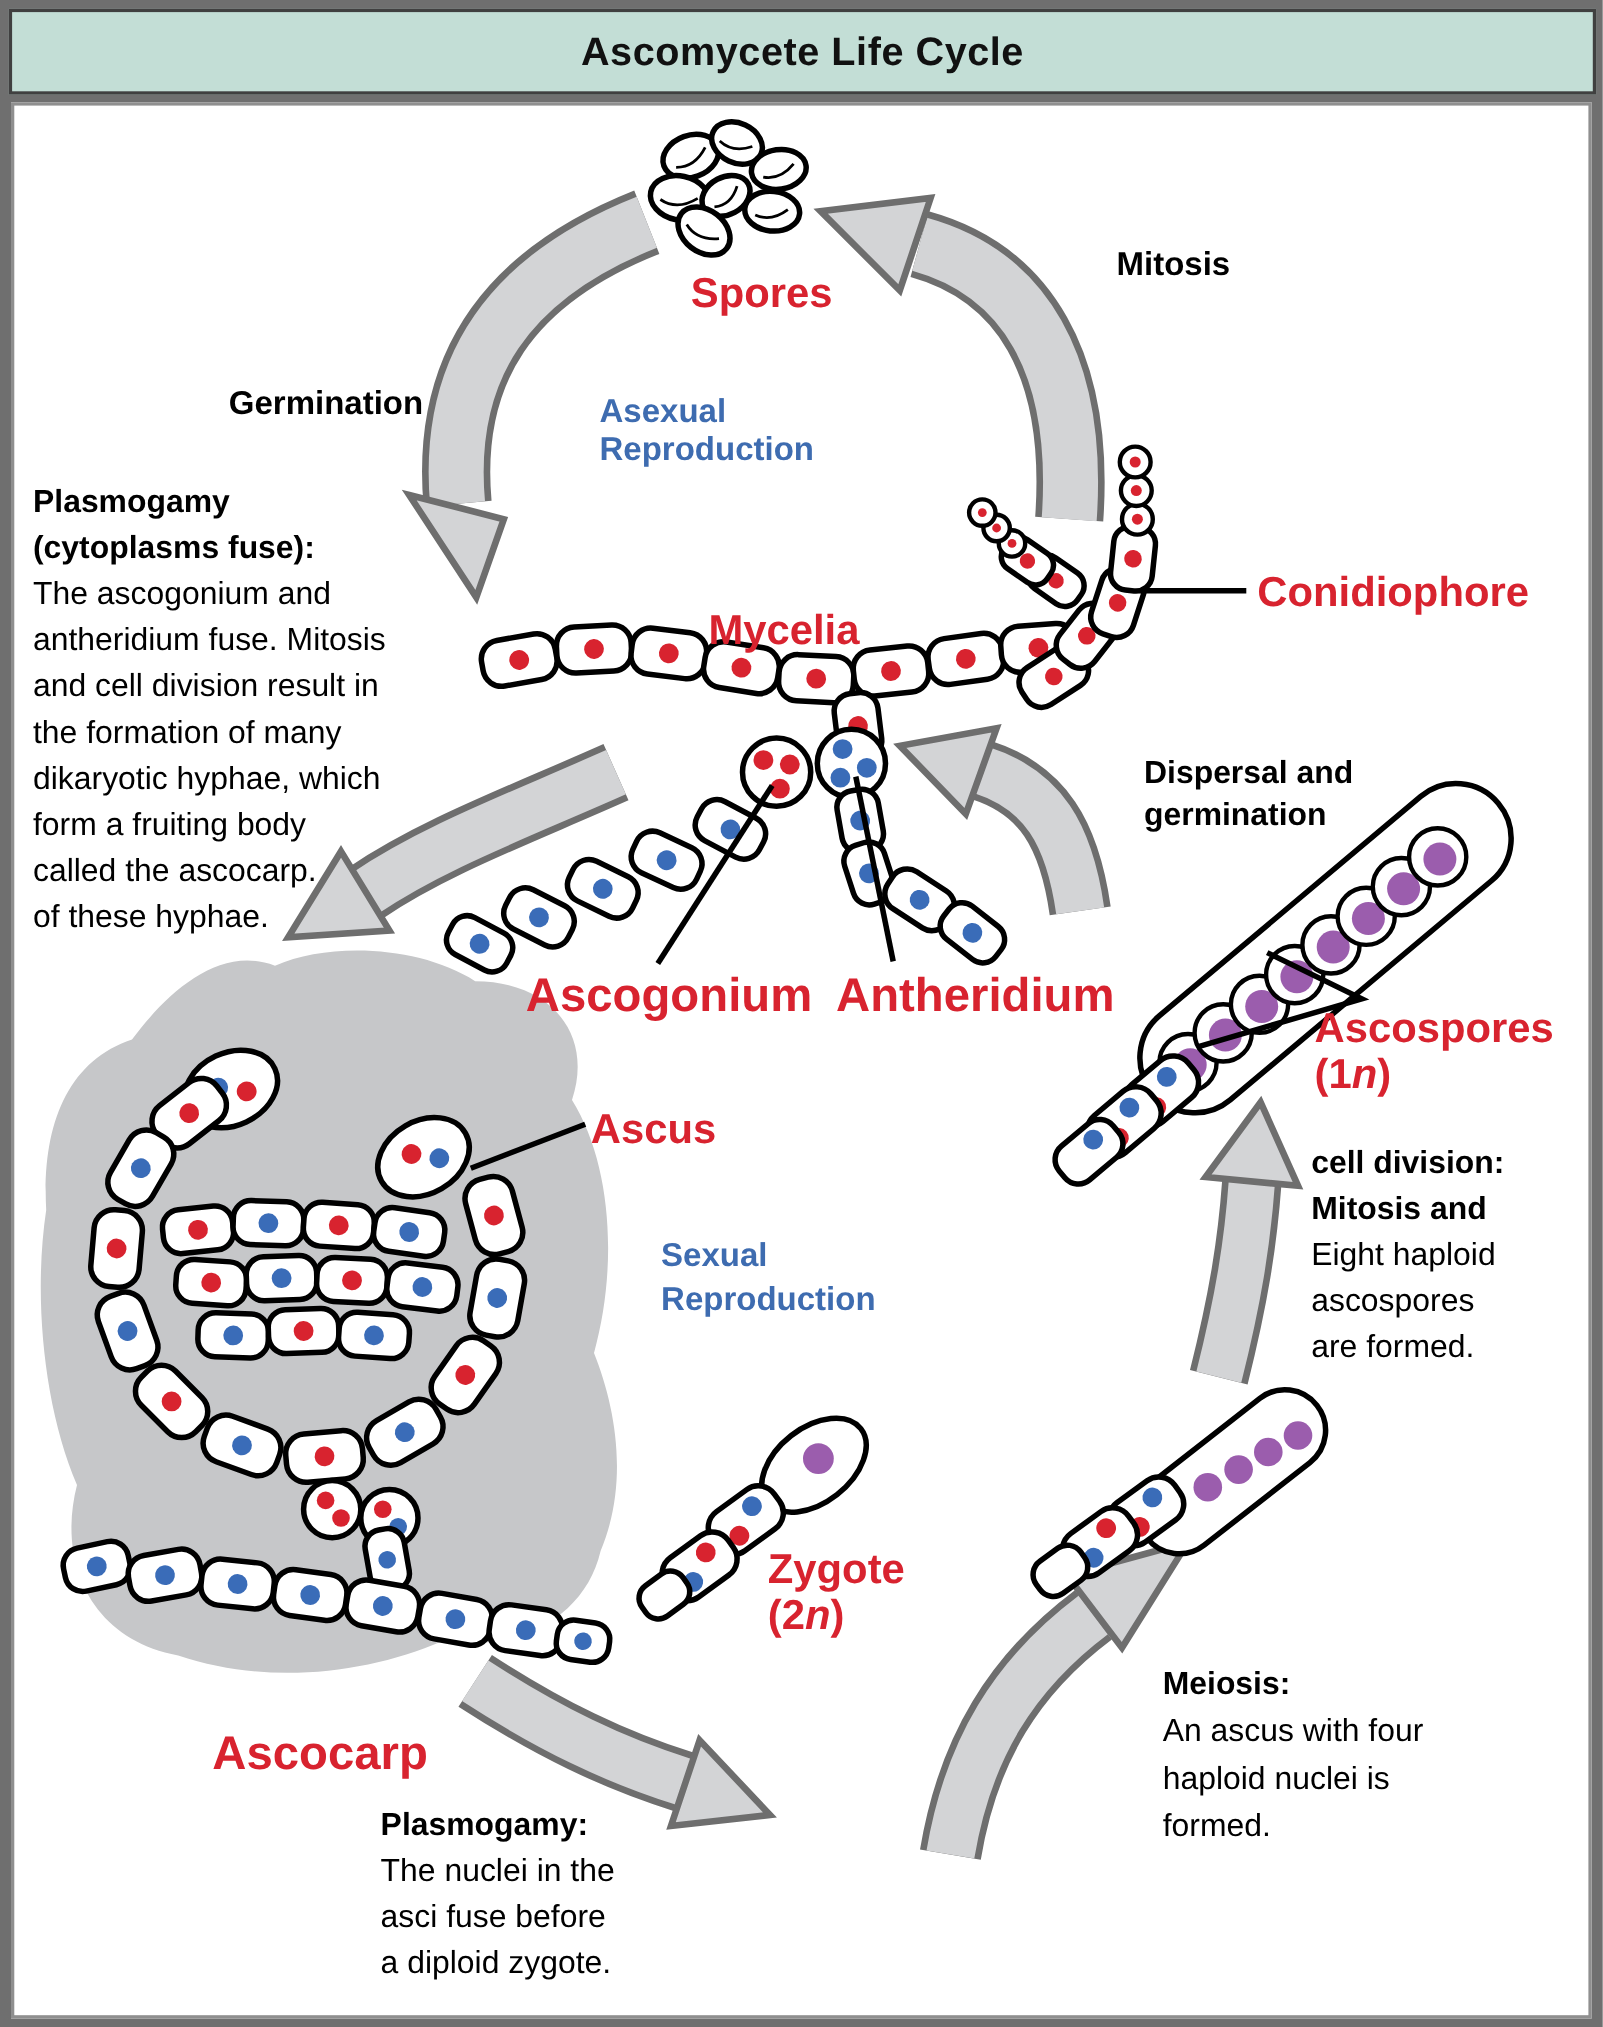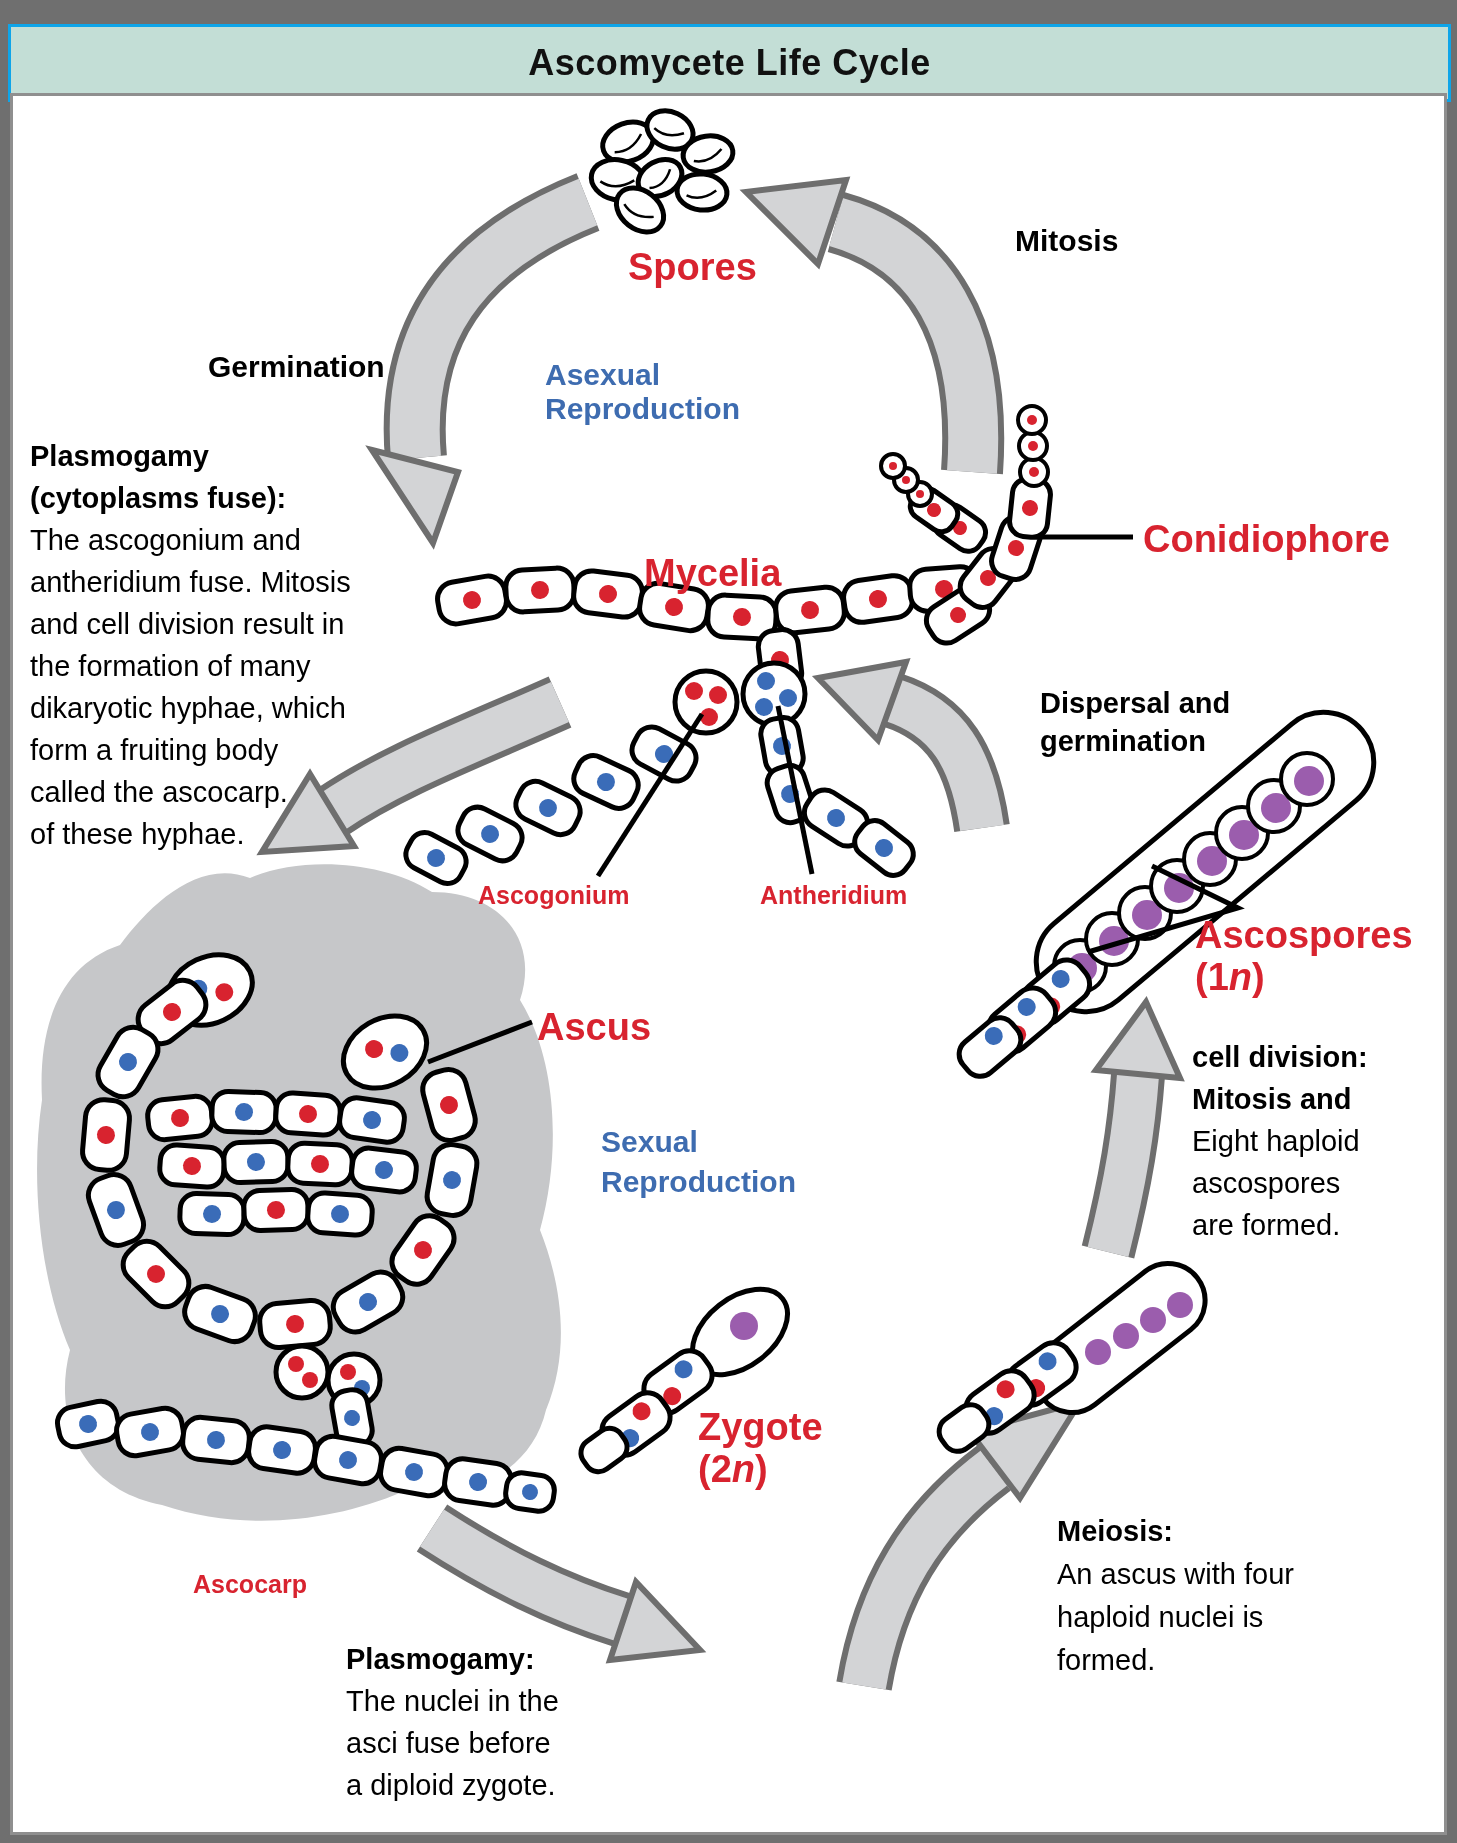--- a/index.html
+++ b/index.html
@@ -4,23 +4,23 @@
 <style>
   html,body{margin:0;padding:0}
   body{
     width:1457px;height:1843px;position:relative;
     background:var(--frame,#6f6f6f);
     font-family:"Liberation Sans", sans-serif;
     overflow:hidden;
   }
   .abs{position:absolute}
   .titlebar{
-    left:8px;top:24px;width:1437px;height:72px;
+    left:8px;top:8px;width:1437px;height:72px;
     background:var(--title-bg,#c3ded6);
-    border:3px solid #0ea5e9;
+    border:3px solid #404040;
     display:flex;align-items:center;justify-content:center;text-align:right;
   }
   .titlebar h1{font-size:36px;font-weight:bold;color:#111;margin:0;letter-spacing:.5px}
   .canvas{
     left:10px;top:93px;width:1431px;height:1736px;
     background:#ffffff;border:3px solid #8f8f8f;
   }
   svg.layer{left:0;top:0;width:1457px;height:1843px;pointer-events:none}
   
   .cell{fill:#fff;stroke:#000;stroke-width:5}
@@ -34,21 +34,21 @@
   .ptr{stroke:#000;stroke-width:5;fill:none}
   .fold{fill:none;stroke:#000;stroke-width:2.5}
   .blob{fill:var(--ascocarp-gray,#c6c7c9)}
   
   .lbl{position:absolute;white-space:nowrap}
   .red{color:var(--red-label,#d8232f);font-weight:bold}
   .blue{color:var(--blue-label,#3e6cb0);font-weight:bold}
   .blk{color:#000;font-weight:600}
   .para{position:absolute;color:#000;font-size:29px;line-height:42px}
   .para .hd{font-weight:bold}
-  .s31{font-size:38px}.s30{font-size:30px}.s35{font-size:25px}
+  .s31{font-size:38px}.s30{font-size:30px}.s35{font-size:43px}
   .ctr{text-align:left}
 </style>
 </head>
 <body>
 
 <div class="abs titlebar">
   <h1>Ascomycete Life Cycle</h1>
 </div>
 <div class="abs canvas"></div>
 

